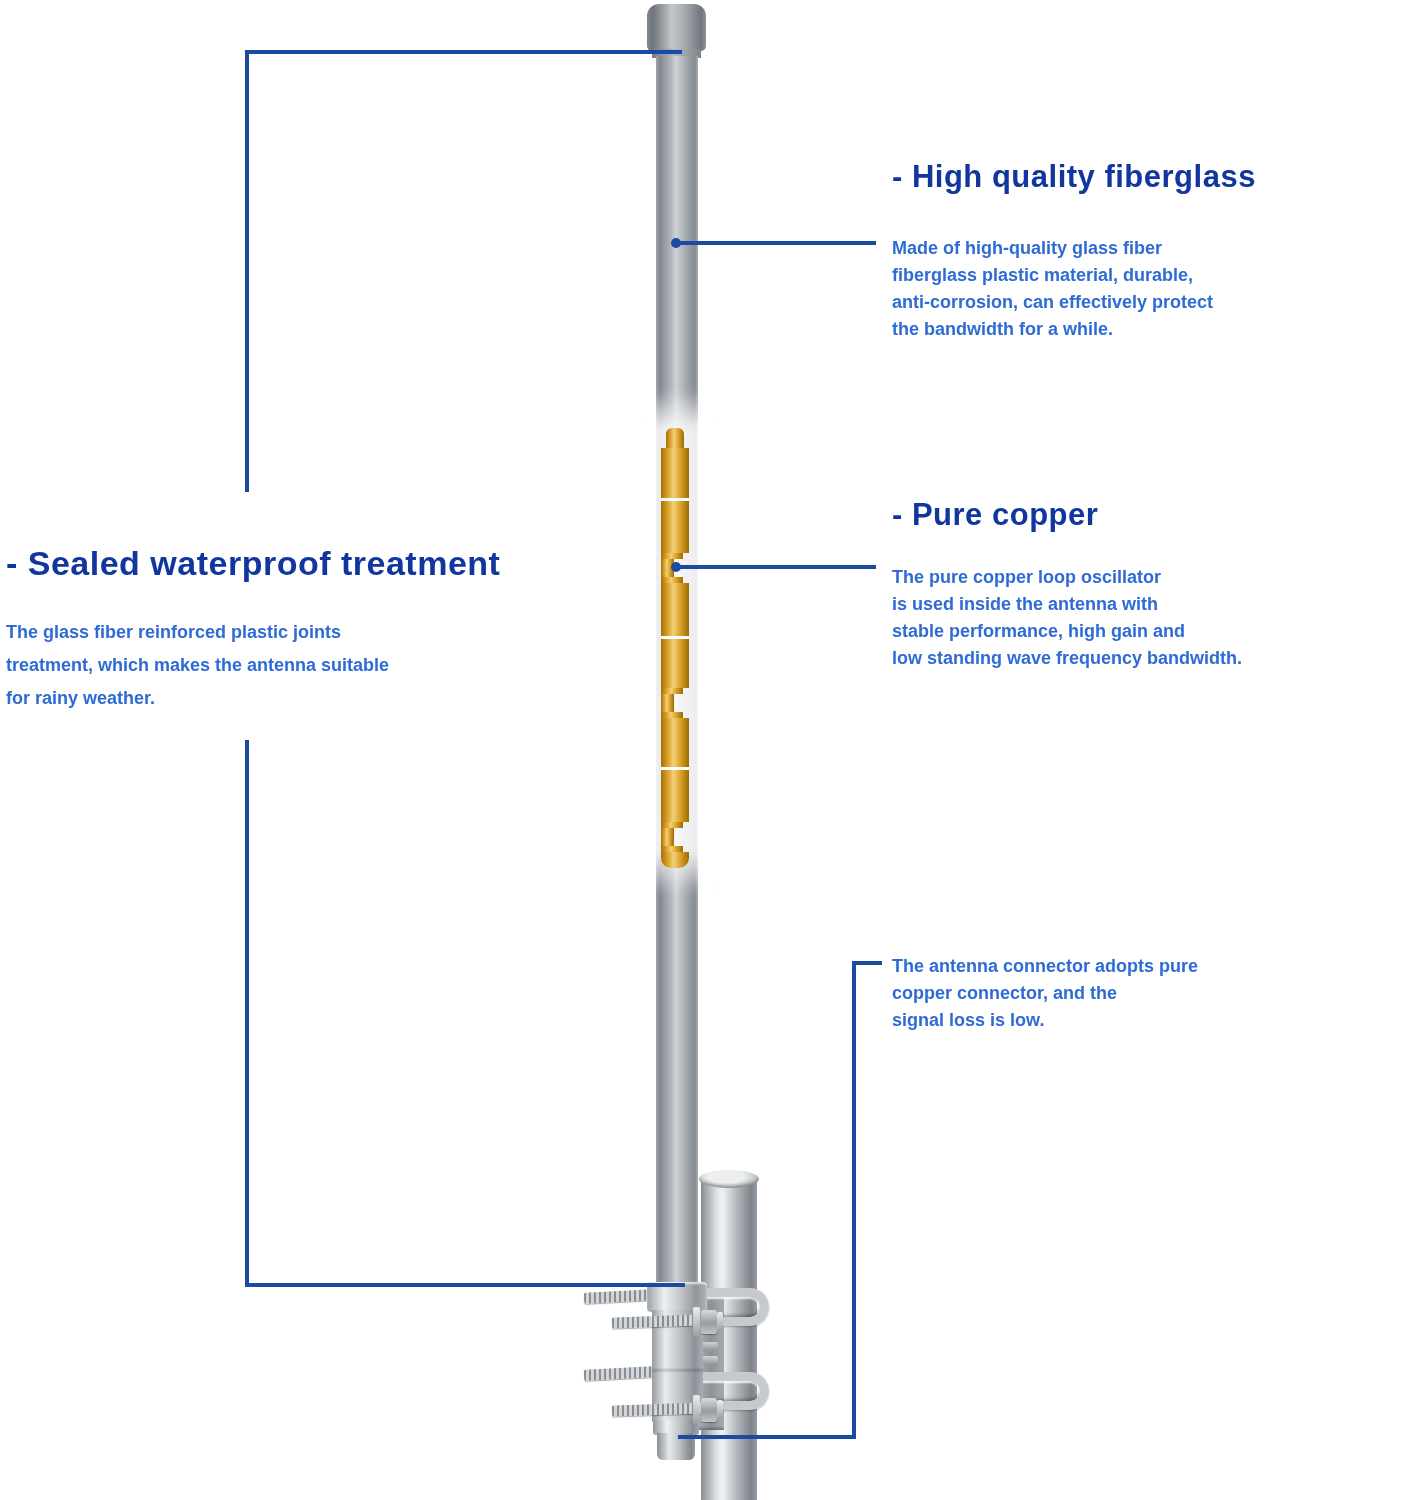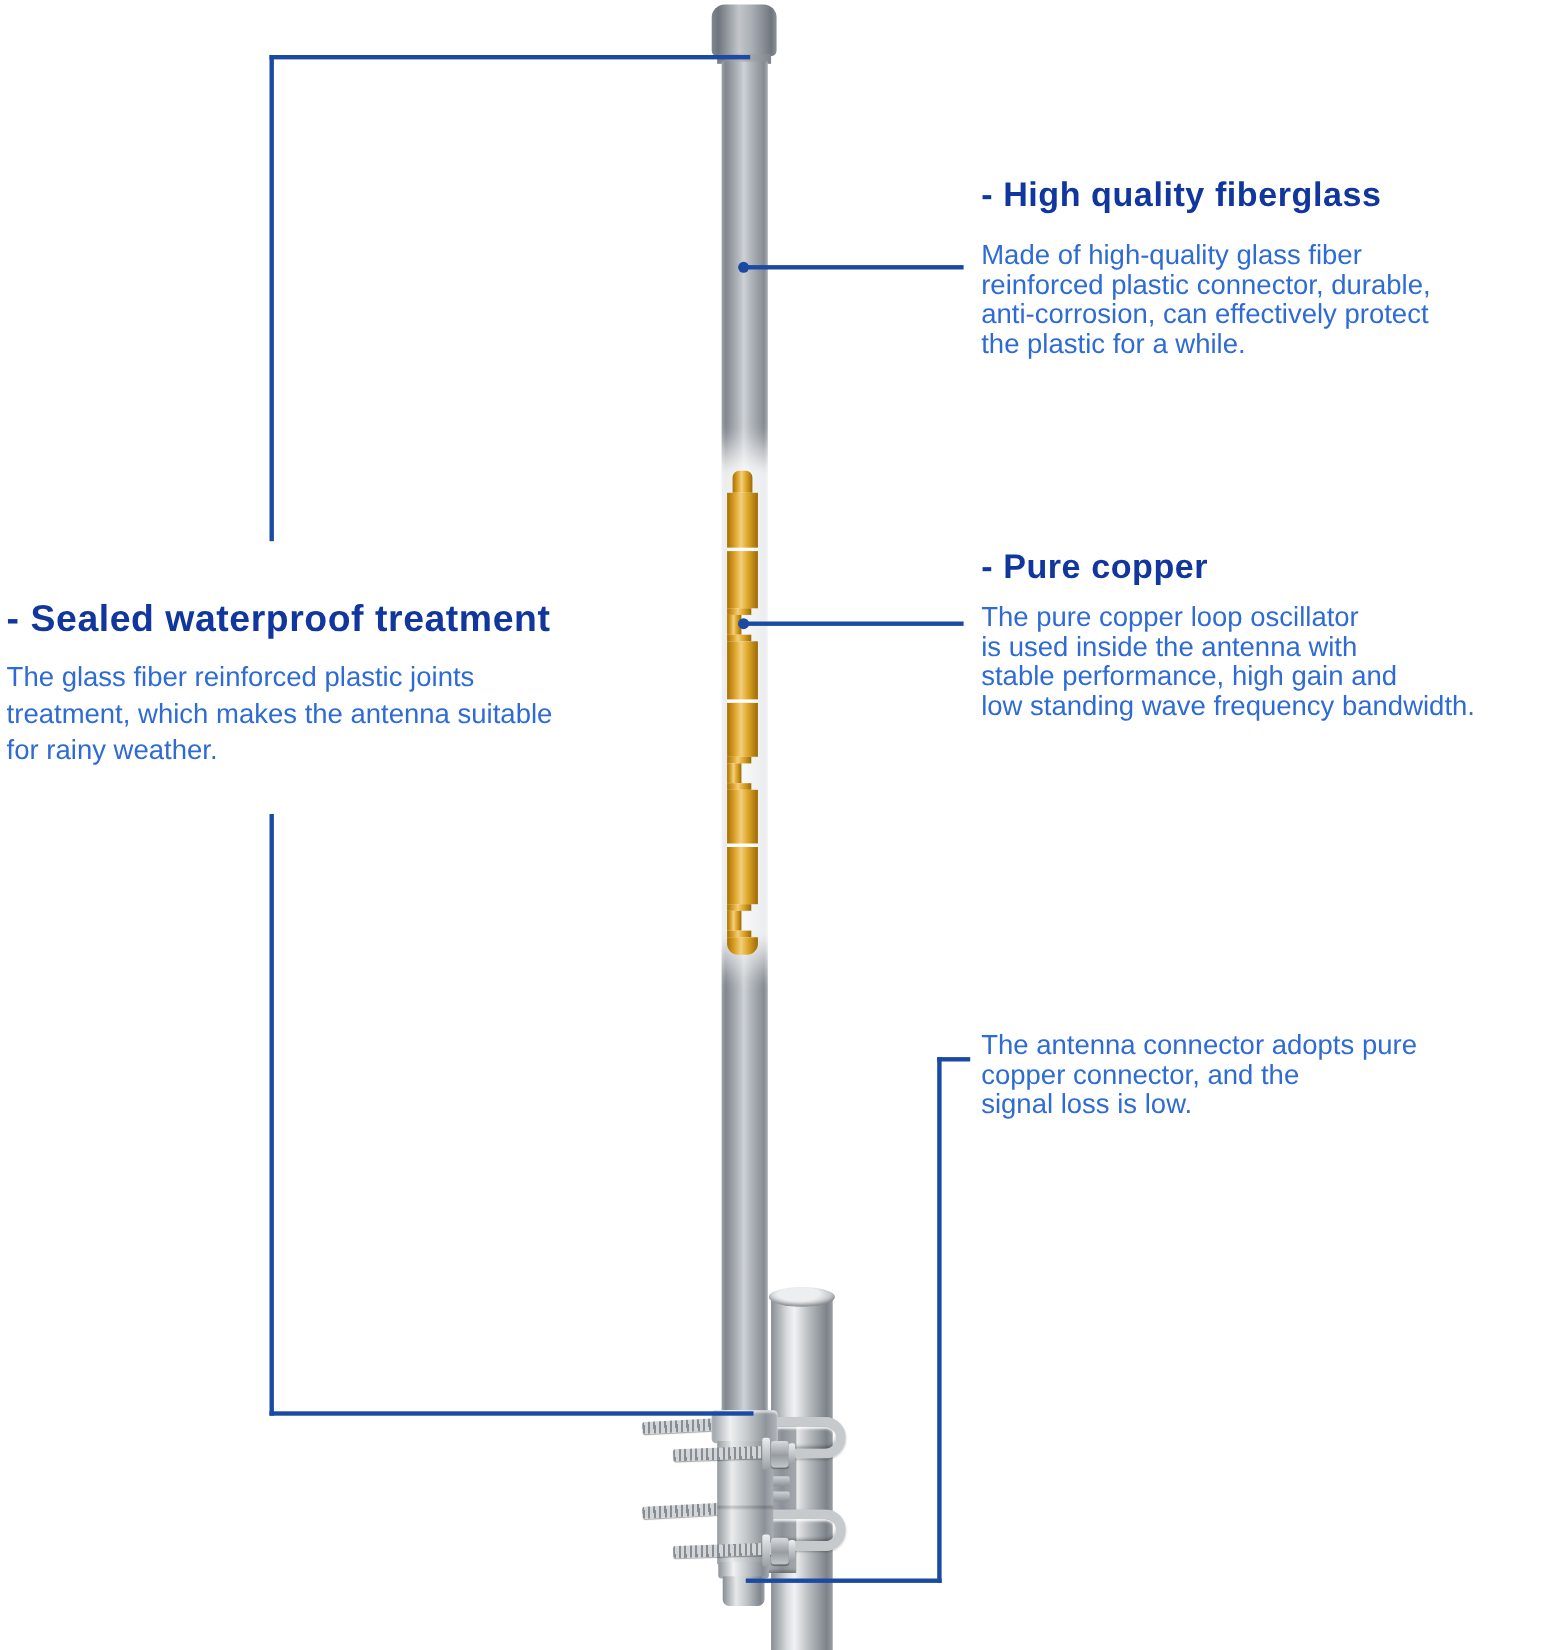--- a/index.html
+++ b/index.html
@@ -66,21 +66,21 @@
     background:linear-gradient(180deg,#d8dbde,#989da2 55%,#c2c6c9);box-shadow:0 1px 1px rgba(0,0,0,.3);z-index:7;}
 
   
   .l{background:#1b4aa3;z-index:10;}
   .dot{width:10px;height:10px;border-radius:5px;background:#1b4aa3;z-index:10;}
 
   
   .t{font-weight:700;color:#11379f;white-space:nowrap;z-index:11;letter-spacing:.5px;}
   .t.right{font-size:31px;line-height:34px;}
   .t.left{font-size:34px;line-height:38px;}
-  .bd{font-weight:400;color:#2e6bd5;white-space:nowrap;z-index:11;font-size:25px;line-height:27px;}
+  .bd{font-weight:700;color:#2e6bd5;white-space:nowrap;z-index:11;font-size:18px;line-height:27px;margin-top:16px;}
   .bd.wide{line-height:33px;}
 </style>
 </head>
 <body>
 
 <div class="canvas">
 
   <div class="abs cap"></div>
   <div class="abs cap-neck"></div>
   <div class="abs shaft"></div>
@@ -151,23 +151,23 @@
   <div class="abs dot" style="left:671px;top:562px;"></div>
   <div class="abs l" style="left:675px;top:565px;width:201px;height:4px;"></div>
 
   <div class="abs l" style="left:852px;top:961px;width:30px;height:4px;"></div>
   <div class="abs l" style="left:852px;top:961px;width:4px;height:478px;"></div>
   <div class="abs l" style="left:678px;top:1435px;width:178px;height:4px;"></div>
 
   <div class="abs t right" style="left:892px;top:160px;">- High quality fiberglass</div>
   <div class="abs bd" style="left:892px;top:219px;">
     <div>Made of high-quality glass fiber</div>
-    <div>reinforced plastic connector, durable,</div>
+    <div>fiberglass plastic material, durable,</div>
     <div>anti-corrosion, can effectively protect</div>
-    <div>the plastic for a while.</div>
+    <div>the bandwidth for a while.</div>
   </div>
 
   <div class="abs t right" style="left:892px;top:498px;">- Pure copper</div>
   <div class="abs bd" style="left:892px;top:548px;">
     <div>The pure copper loop oscillator</div>
     <div>is used inside the antenna with</div>
     <div>stable performance, high gain and</div>
     <div>low standing wave frequency bandwidth.</div>
   </div>
 

